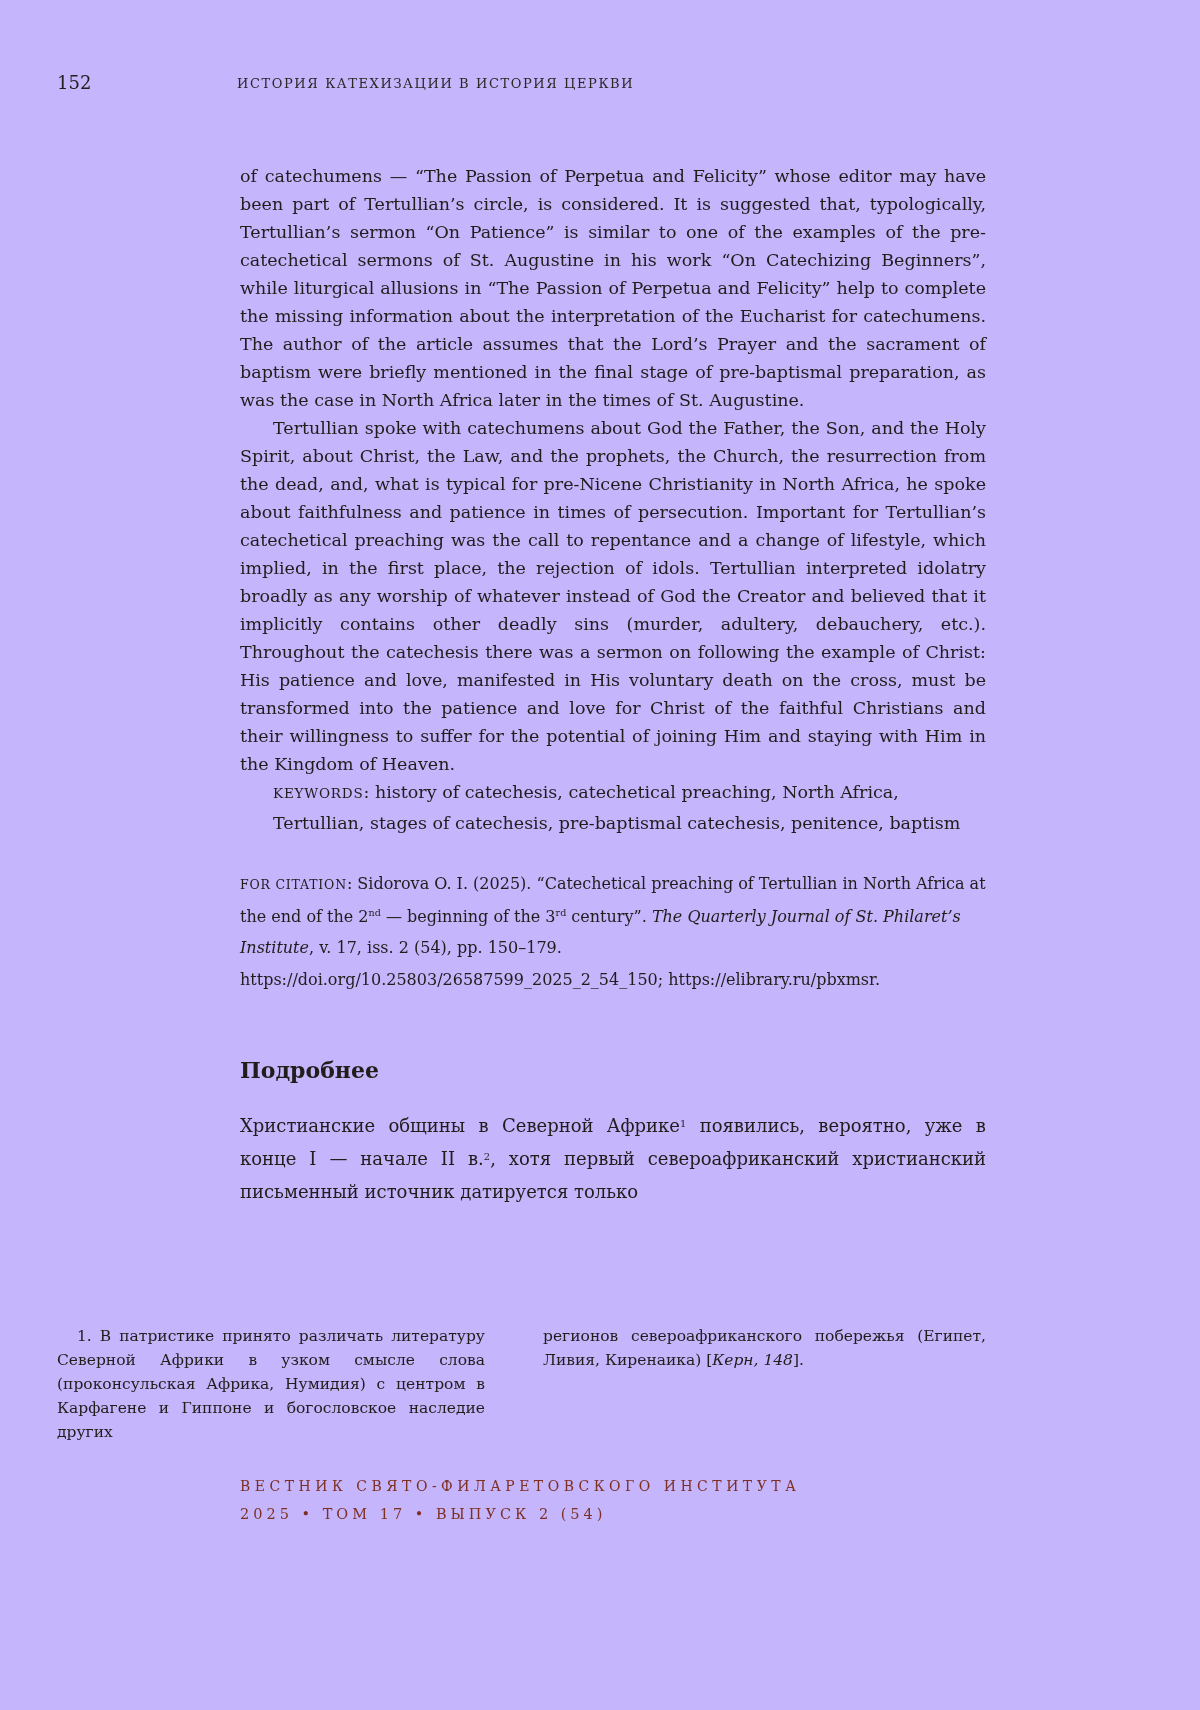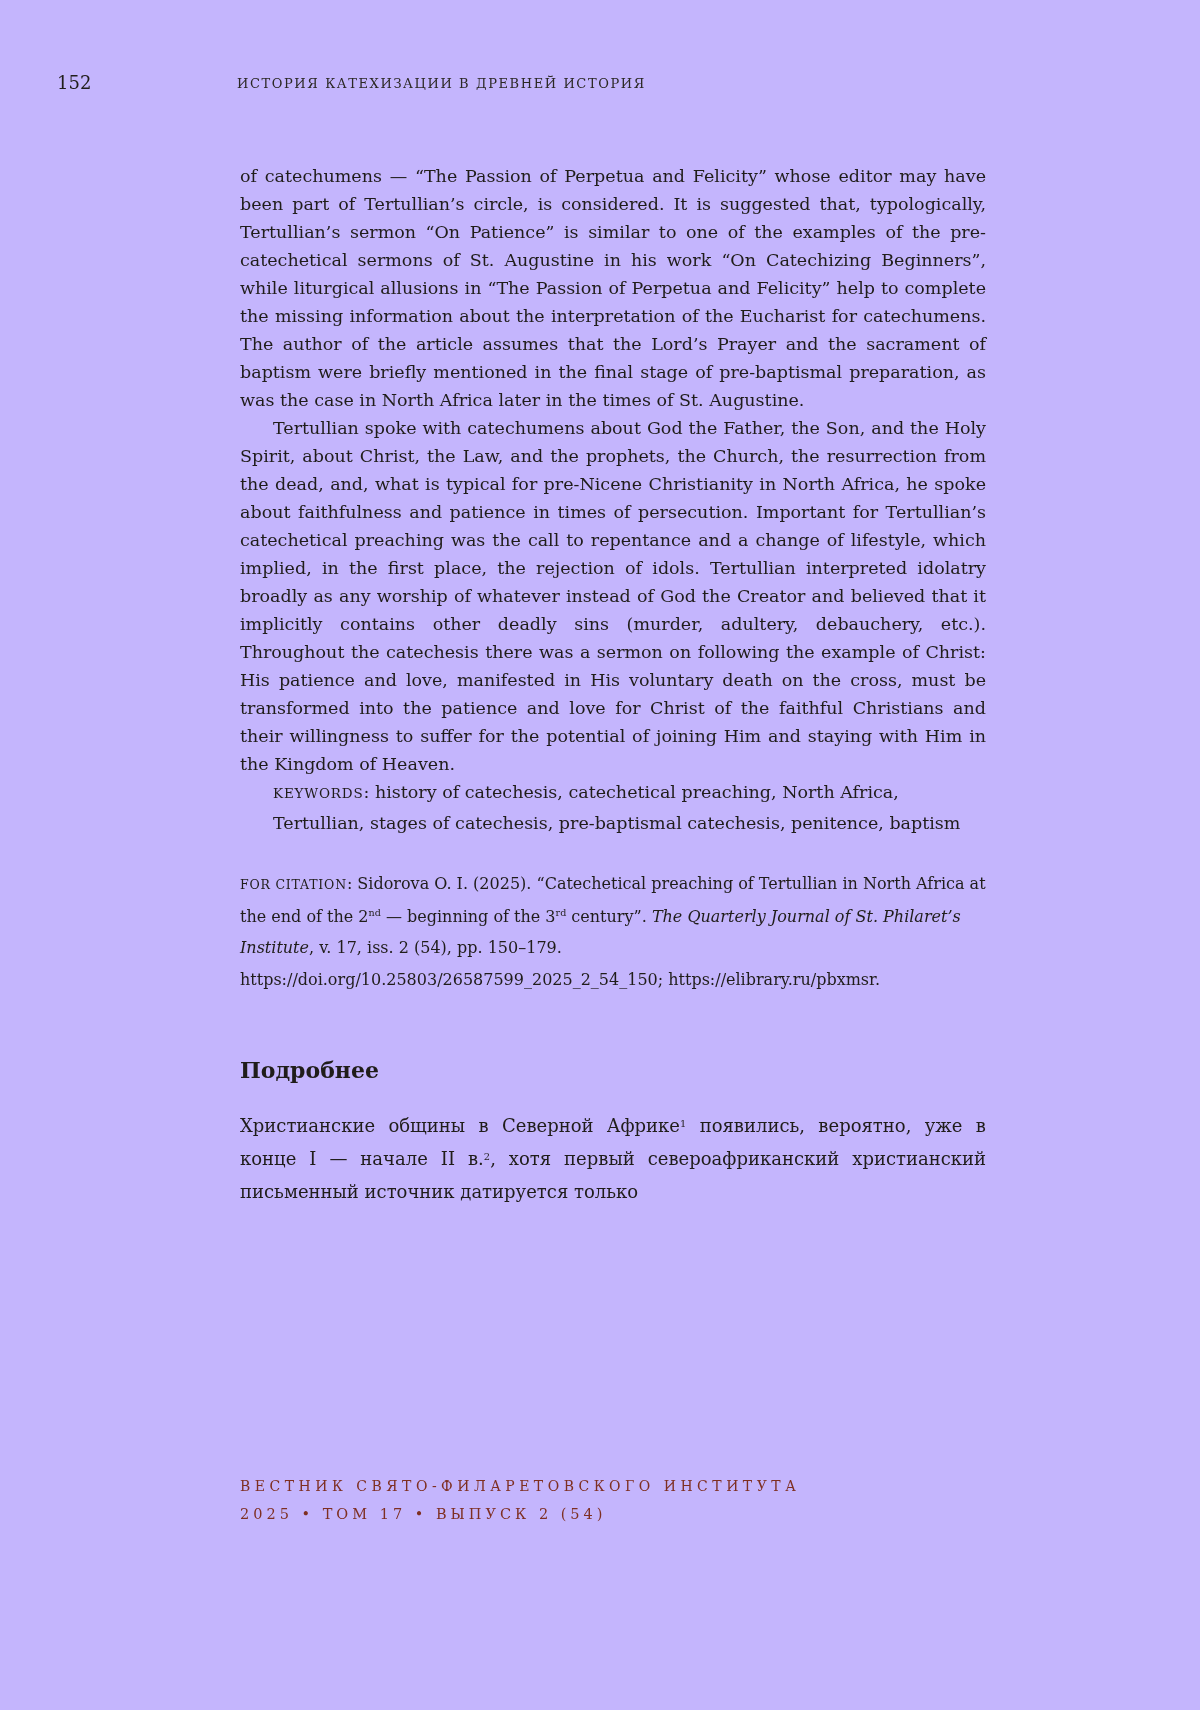--- a/index.html
+++ b/index.html
@@ -99,38 +99,42 @@
   .footer-line1 { font-size: 14px; letter-spacing: 4.5px; margin-bottom: 12px; white-space: nowrap; }
   .footer-line2 { font-size: 14.5px; letter-spacing: 4px; white-space: nowrap; }
 </style>
 </head>
 <body>
 
 <div class="page">
 
   <header class="page-header">
     <span class="page-number">152</span>
-    <span class="running-title">ИСТОРИЯ КАТЕХИЗАЦИИ В ДРЕВНЕЙ ИСТОРИЯ</span>
+    <span class="running-title">ИСТОРИЯ КАТЕХИЗАЦИИ В ИСТОРИЯ ЦЕРКВИ</span>
   </header>
 
   <main class="main">
     <p class="body-par">of catechumens — “The Passion of Perpetua and Felicity” whose editor may have been part of Tertullian’s circle, is considered. It is suggested that, typologically, Tertullian’s sermon “On Patience” is similar to one of the examples of the pre-catechetical sermons of St. Augustine in his work “On Catechizing Beginners”, while liturgical allusions in “The Passion of Perpetua and Felicity” help to complete the missing information about the interpretation of the Eucharist for catechumens. The author of the article assumes that the Lord’s Prayer and the sacrament of baptism were briefly mentioned in the final stage of pre-baptismal preparation, as was the case in North Africa later in the times of St. Augustine.</p>
     <p class="body-par indented">Tertullian spoke with catechumens about God the Father, the Son, and the Holy Spirit, about Christ, the Law, and the prophets, the Church, the resurrection from the dead, and, what is typical for pre-Nicene Christianity in North Africa, he spoke about faithfulness and patience in times of persecution. Important for Tertullian’s catechetical preaching was the call to repentance and a change of lifestyle, which implied, in the first place, the rejection of idols. Tertullian interpreted idolatry broadly as any worship of whatever instead of God the Creator and believed that it implicitly contains other deadly sins (murder, adultery, debauchery, etc.). Throughout the catechesis there was a sermon on following the example of Christ: His patience and love, manifested in His voluntary death on the cross, must be transformed into the patience and love for Christ of the faithful Christians and their willingness to suffer for the potential of joining Him and staying with Him in the Kingdom of Heaven.</p>
 
     <p class="keywords"><span class="label-caps">KEYWORDS</span><span>: history of catechesis, catechetical preaching, North Africa, Tertullian, stages of catechesis, pre-baptismal catechesis, penitence, baptism</span></p>
 
     <p class="citation"><span class="label-caps">FOR CITATION</span><span>: Sidorova O. I. (2025). “Catechetical preaching of Tertullian in North Africa at the end of the 2</span><sup>nd</sup><span> — beginning of the 3</span><sup>rd</sup><span> century”. </span><em>The Quarterly Journal of St. Philaret’s Institute</em><span>, v. 17, iss. 2 (54), pp. 150–179. </span><span class="url">https://doi.org/10.25803/26587599_2025_2_54_150</span><span>; </span><span class="url">https://elibrary.ru/pbxmsr</span><span>.</span></p>
 
     <h2 class="section-heading">Подробнее</h2>
 
     <p class="intro-par" lang="ru"><span>Христианские общины в Северной Африке</span><sup class="fn-ref">1</sup><span> появились, вероятно, уже в конце I — начале II в.</span><sup class="fn-ref">2</sup><span>, хотя первый североафриканский христианский письменный источник датируется только</span></p>
   </main>
 
   <section class="footnotes">
+    <div class="fn-col">
+      <p class="fn-par indented" lang="ru">1. В патристике принято различать литературу Северной Африки в узком смысле слова (проконсульская Африка, Нумидия) с центром в Карфагене и Гиппоне и богословское наследие других</p>
+    </div>
     <div class="fn-col right">
+      <p class="fn-par" lang="ru"><span>регионов североафриканского побережья (Египет, Ливия, Киренаика) [</span><em>Керн, 148</em><span>].</span></p>
     </div>
   </section>
 
   <footer class="page-footer">
     <div class="footer-line1">ВЕСТНИК СВЯТО-ФИЛАРЕТОВСКОГО ИНСТИТУТА</div>
     <div class="footer-line2">2025 • ТОМ 17 • ВЫПУСК 2 (54)</div>
   </footer>
 
 </div>
 

